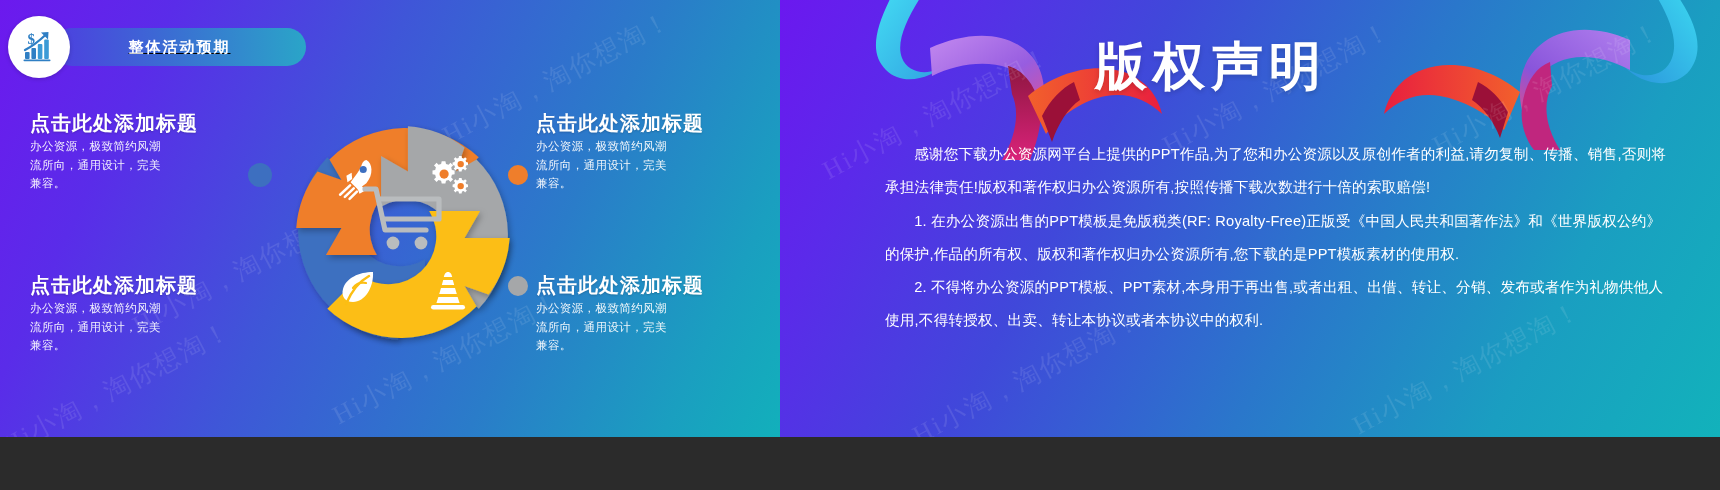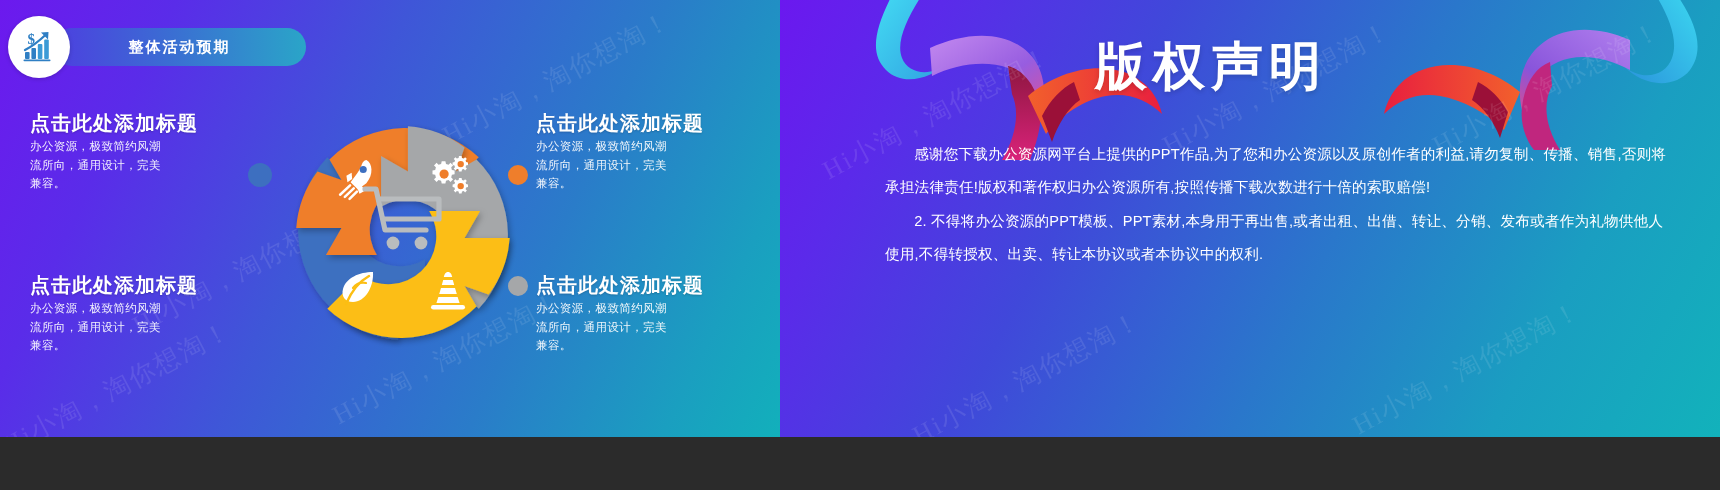--- a/index.html
+++ b/index.html
@@ -26,21 +26,21 @@
     transform:rotate(-28deg); white-space:nowrap; pointer-events:none;
     letter-spacing:2px;
   }
 
   
   .hdr { position:absolute; left:0; top:8px; height:56px; }
   .hdr-pill {
     position:absolute; left:53px; top:20px;
     width:253px; height:38px; border-radius:19px;
     background:linear-gradient(90deg,#4d3fe0 0%,#3b6cd3 45%,#2aa5c8 100%);
-    display:flex; align-items:center; justify-content:center;
+    display:flex; align-items:center; justify-content:center;text-decoration:underline;
   }
   .hdr-pill span {
     color:#fff; font-size:15px; font-weight:bold; letter-spacing:2px;
   }
   .hdr-badge {
     position:absolute; left:8px; top:8px;
     width:62px; height:62px; border-radius:50%;
     background:#fff; display:flex; align-items:center; justify-content:center;
     box-shadow:0 1px 4px rgba(0,0,0,.18);
   }
@@ -283,17 +283,18 @@
     <div class="wm" style="left:30px; top:95px;">Hi小淘，淘你想淘！</div>
     <div class="wm" style="left:370px; top:70px;">Hi小淘，淘你想淘！</div>
     <div class="wm" style="left:640px; top:70px;">Hi小淘，淘你想淘！</div>
     <div class="wm" style="left:120px; top:360px;">Hi小淘，淘你想淘！</div>
     <div class="wm" style="left:560px; top:350px;">Hi小淘，淘你想淘！</div>
 
     <div class="cr-title">版权声明</div>
 
     <div class="cr-body">
       <p>感谢您下载办公资源网平台上提供的PPT作品,为了您和办公资源以及原创作者的利益,请勿复制、传播、销售,否则将承担法律责任!版权和著作权归办公资源所有,按照传播下载次数进行十倍的索取赔偿!</p>
+      <p>1. 在办公资源出售的PPT模板是免版税类(RF: Royalty-Free)正版受《中国人民共和国著作法》和《世界版权公约》的保护,作品的所有权、版权和著作权归办公资源所有,您下载的是PPT模板素材的使用权.</p>
       <p>2. 不得将办公资源的PPT模板、PPT素材,本身用于再出售,或者出租、出借、转让、分销、发布或者作为礼物供他人使用,不得转授权、出卖、转让本协议或者本协议中的权利.</p>
     </div>
   </div>
 
 </div>
 
 </body></html>

